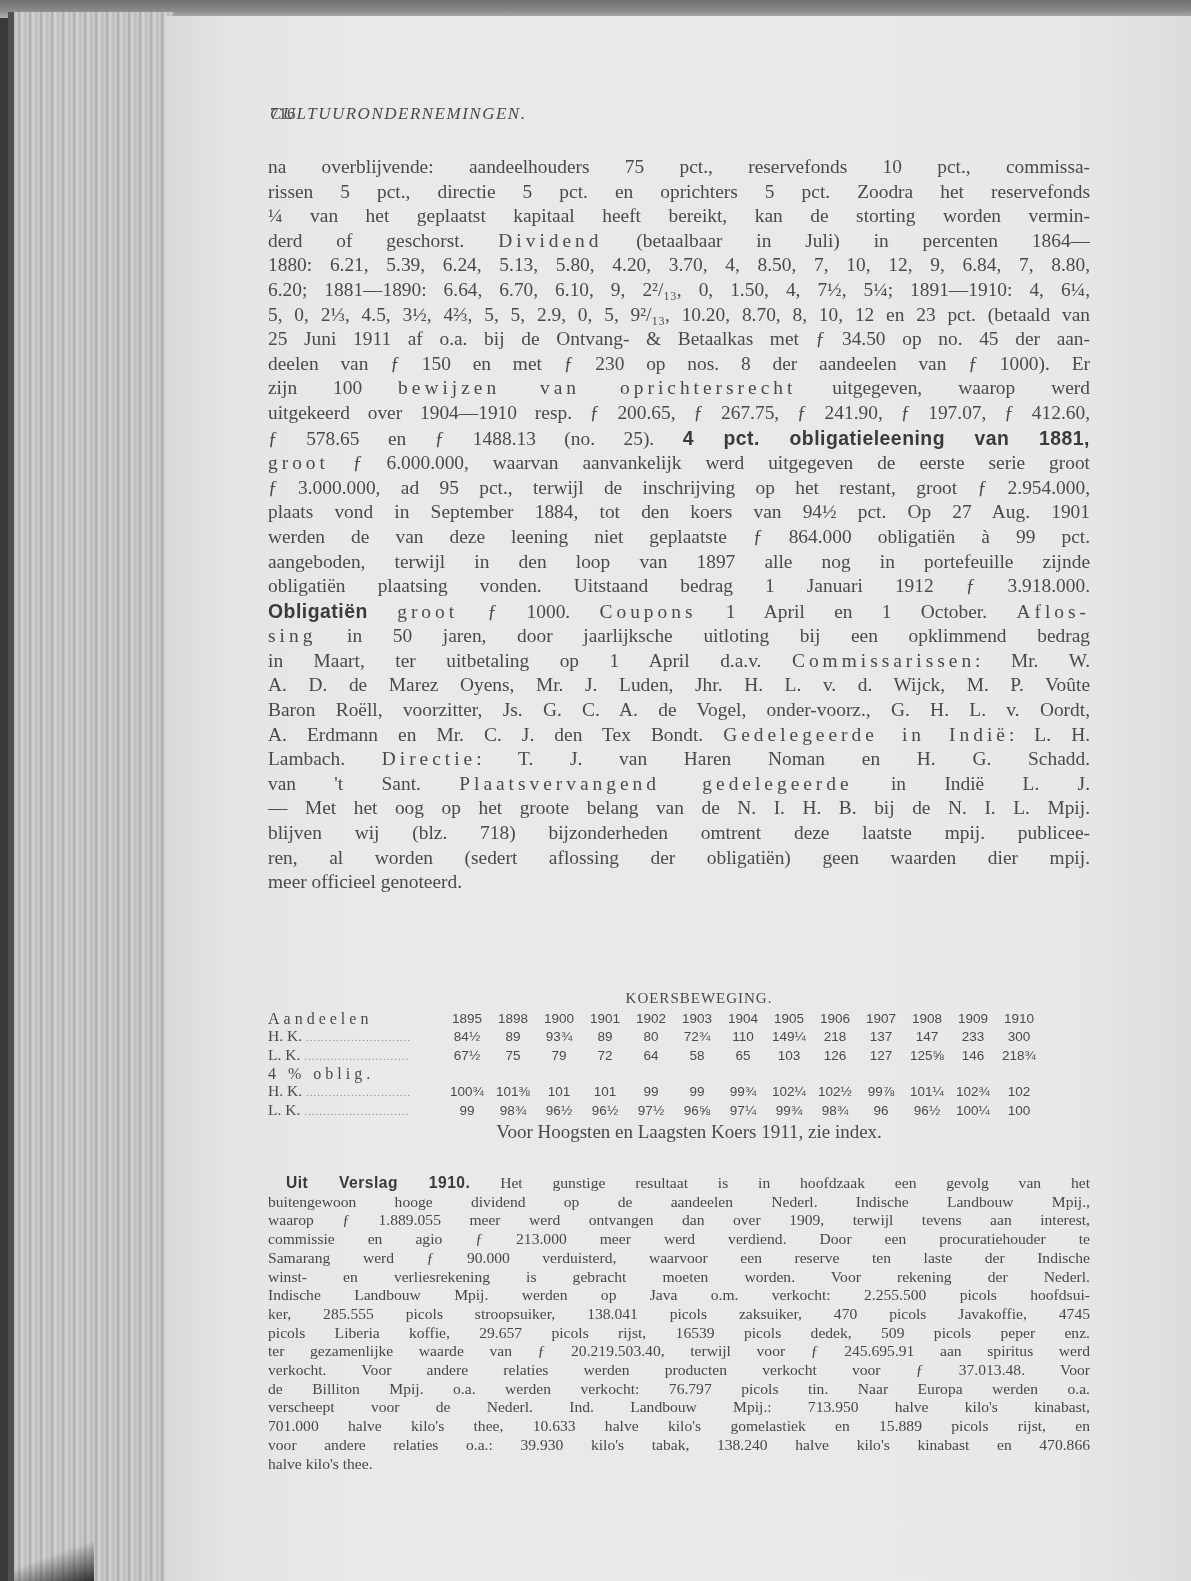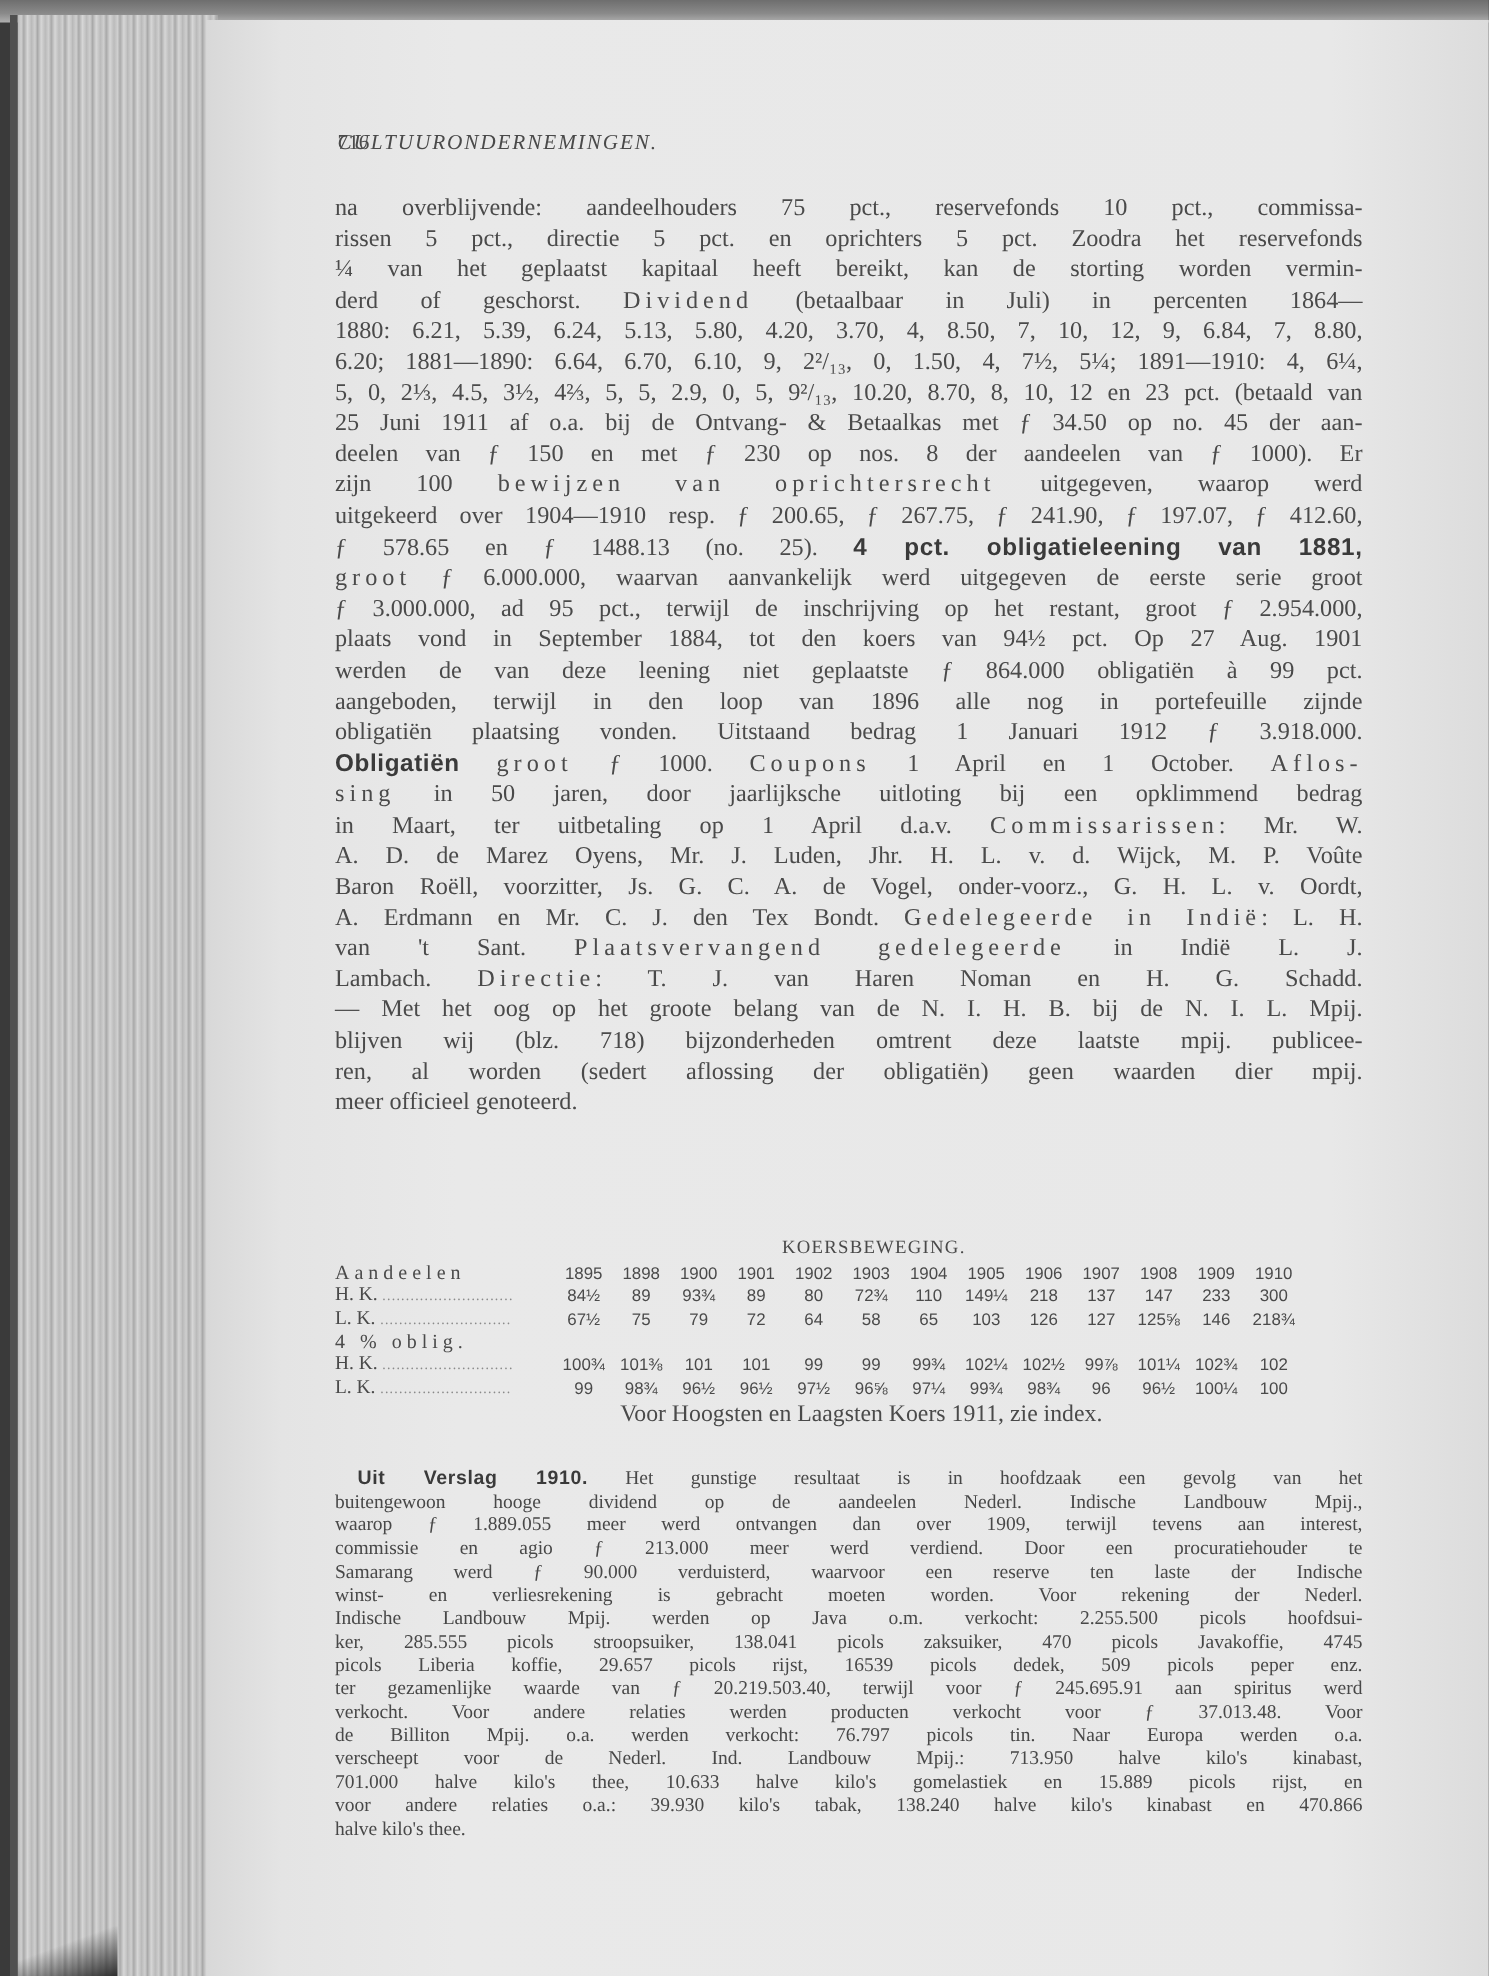--- a/index.html
+++ b/index.html
@@ -86,30 +86,30 @@
     <span class="line"><span>5, 0, 2⅓, 4.5, 3½, 4⅔, 5, 5, 2.9, 0, 5, 9²/₁₃, 10.20, 8.70, 8, 10, 12 en 23 pct. (betaald van</span></span>
     <span class="line"><span>25 Juni 1911 af o.a. bij de Ontvang- &amp; Betaalkas met ƒ 34.50 op no. 45 der aan-</span></span>
     <span class="line"><span>deelen van ƒ 150 en met ƒ 230 op nos. 8 der aandeelen van ƒ 1000). Er</span></span>
     <span class="line"><span>zijn 100 </span><span class="sp">bewijzen van oprichtersrecht</span><span> uitgegeven, waarop werd</span></span>
     <span class="line"><span>uitgekeerd over 1904—1910 resp. ƒ 200.65, ƒ 267.75, ƒ 241.90, ƒ 197.07, ƒ 412.60,</span></span>
     <span class="line"><span>ƒ 578.65 en ƒ 1488.13 (no. 25). </span><span class="bold-sans">4 pct. obligatieleening van 1881,</span></span>
     <span class="line"><span class="sp">groot</span><span> ƒ 6.000.000, waarvan aanvankelijk werd uitgegeven de eerste serie groot</span></span>
     <span class="line"><span>ƒ 3.000.000, ad 95 pct., terwijl de inschrijving op het restant, groot ƒ 2.954.000,</span></span>
     <span class="line"><span>plaats vond in September 1884, tot den koers van 94½ pct. Op 27 Aug. 1901</span></span>
     <span class="line"><span>werden de van deze leening niet geplaatste ƒ 864.000 obligatiën à 99 pct.</span></span>
-    <span class="line"><span>aangeboden, terwijl in den loop van 1896 alle nog in portefeuille zijnde</span></span>
+    <span class="line"><span>aangeboden, terwijl in den loop van 1897 alle nog in portefeuille zijnde</span></span>
     <span class="line"><span>obligatiën plaatsing vonden. Uitstaand bedrag 1 Januari 1912 ƒ 3.918.000.</span></span>
     <span class="line"><span class="bold-sans">Obligatiën</span><span> </span><span class="sp">groot</span><span> ƒ 1000. </span><span class="sp">Coupons</span><span> 1 April en 1 October. </span><span class="sp">Aflos-</span></span>
     <span class="line"><span class="sp">sing</span><span> in 50 jaren, door jaarlijksche uitloting bij een opklimmend bedrag</span></span>
     <span class="line"><span>in Maart, ter uitbetaling op 1 April d.a.v. </span><span class="sp">Commissarissen</span><span>: Mr. W.</span></span>
     <span class="line"><span>A. D. de Marez Oyens, Mr. J. Luden, Jhr. H. L. v. d. Wijck, M. P. Voûte</span></span>
     <span class="line"><span>Baron Roëll, voorzitter, Js. G. C. A. de Vogel, onder-voorz., G. H. L. v. Oordt,</span></span>
     <span class="line"><span>A. Erdmann en Mr. C. J. den Tex Bondt. </span><span class="sp">Gedelegeerde in Indië</span><span>: L. H.</span></span>
+    <span class="line"><span>Lambach. </span><span class="sp">Directie</span><span>: T. J. van Haren Noman en H. G. Schadd.</span></span>
     <span class="line"><span>van 't Sant. </span><span class="sp">Plaatsvervangend gedelegeerde</span><span> in Indië L. J.</span></span>
-    <span class="line"><span>Lambach. </span><span class="sp">Directie</span><span>: T. J. van Haren Noman en H. G. Schadd.</span></span>
     <span class="line"><span>— Met het oog op het groote belang van de N. I. H. B. bij de N. I. L. Mpij.</span></span>
     <span class="line"><span>blijven wij (blz. 718) bijzonderheden omtrent deze laatste mpij. publicee-</span></span>
     <span class="line"><span>ren, al worden (sedert aflossing der obligatiën) geen waarden dier mpij.</span></span>
     <span class="line last"><span>meer officieel genoteerd.</span></span>
   </div>
 
 <div class="koers">
   <div class="koers-title">KOERSBEWEGING.</div>
   <table>
     <tbody id="koers-body">

